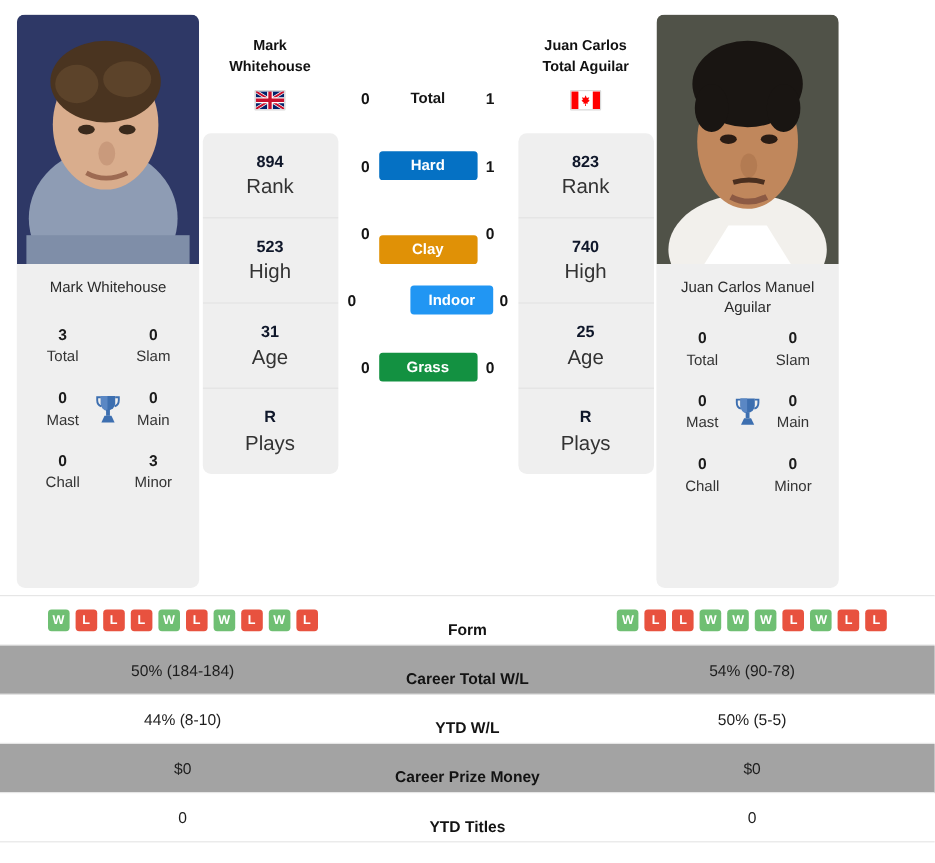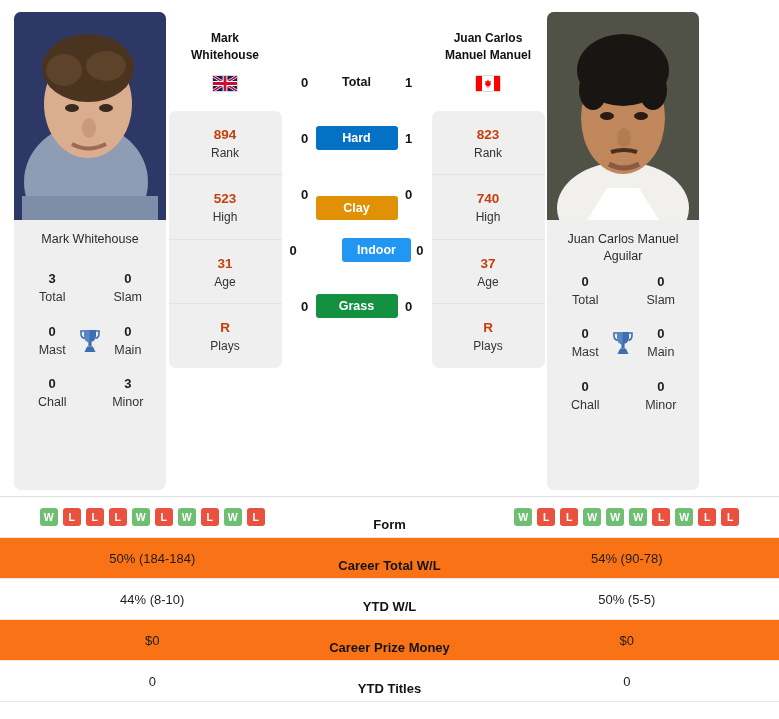--- a/index.html
+++ b/index.html
@@ -109,25 +109,25 @@
   }
   .stat-cell {
     text-align: center;
     padding: 14px 4px 13px 4px;
     border-bottom: 1px solid #e3e3e3;
   }
   .stat-cell:last-child { border-bottom: none; }
   .stat-cell .v {
     font-size: 13.5px;
     font-weight: bold;
-    color: #c2410c;
+    color: #0f172a;
     line-height: 1.5;
   }
   .stat-cell .k {
-    font-size: 12px;
+    font-size: 17px;
     color: #333333;
     line-height: 1.35;
     text-align: center;
   }
 
   
   .h2h {
     width: 145px;
     flex: 0 0 145px;
     padding-top: 56px;
@@ -169,21 +169,21 @@
   .cmp-table {
     width: 779px;
     border-top: 1px solid #e0e0e0;
   }
   .cmp-row {
     display: flex;
     align-items: center;
     height: 41px;
     border-bottom: 1px solid #e6e6e6;
   }
-  .cmp-row.alt { background: #f97316; }
+  .cmp-row.alt { background: #a3a3a3; }
   .cmp-row.plain { background: #ffffff; }
   .cmp-left, .cmp-right {
     flex: 1 1 0;
     text-align: center;
     font-size: 13px;
     color: #1d1d1d;
     padding: 0 6px;
   }
   .cmp-mid {
     flex: 0 0 170px;
@@ -342,41 +342,41 @@
       <div class="h2h-row">
         <div class="h2h-num">0</div>
         <div class="h2h-mid bar" id="bar-grass" style="background: rgb(19, 145, 65);">Grass</div>
         <div class="h2h-num">0</div>
       </div>
     </div>
 
     <div class="name-col">
       <div class="pname">
         <span>Juan Carlos</span><br>
-        <span>Manuel Manuel</span>
+        <span>Total Aguilar</span>
       </div>
       <div class="flag">
         <svg width="24" height="15" viewBox="0 0 60 36" preserveAspectRatio="none" aria-hidden="true">
           <rect width="60" height="36" fill="#ffffff"></rect>
           <rect width="15" height="36" fill="#FF0000"></rect>
           <rect x="45" width="15" height="36" fill="#FF0000"></rect>
           <path d="M30 8l2.6 5.4 5-1.3-2 5.2 3 1.8-4.7 3.4.9 2.6-4.2-.6.4 5h-2l.4-5-4.2.6.9-2.6-4.7-3.4 3-1.8-2-5.2 5 1.3z" fill="#FF0000"></path>
         </svg>
       </div>
       <div class="statbox">
         <div class="stat-cell">
           <div class="v">823</div>
           <div class="k">Rank</div>
         </div>
         <div class="stat-cell">
           <div class="v">740</div>
           <div class="k">High</div>
         </div>
         <div class="stat-cell">
-          <div class="v">37</div>
+          <div class="v">25</div>
           <div class="k">Age</div>
         </div>
         <div class="stat-cell">
           <div class="v">R</div>
           <div class="k">Plays</div>
         </div>
       </div>
     </div>
 
     <div class="photo-card">

